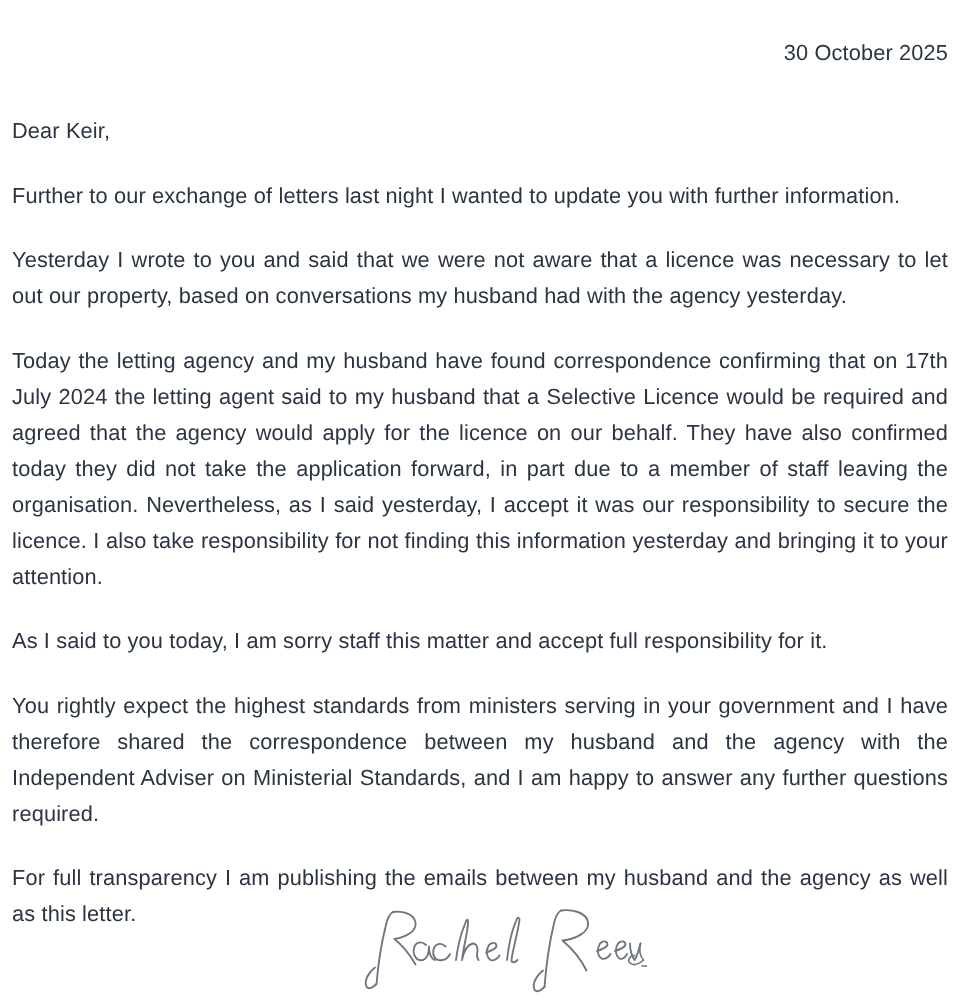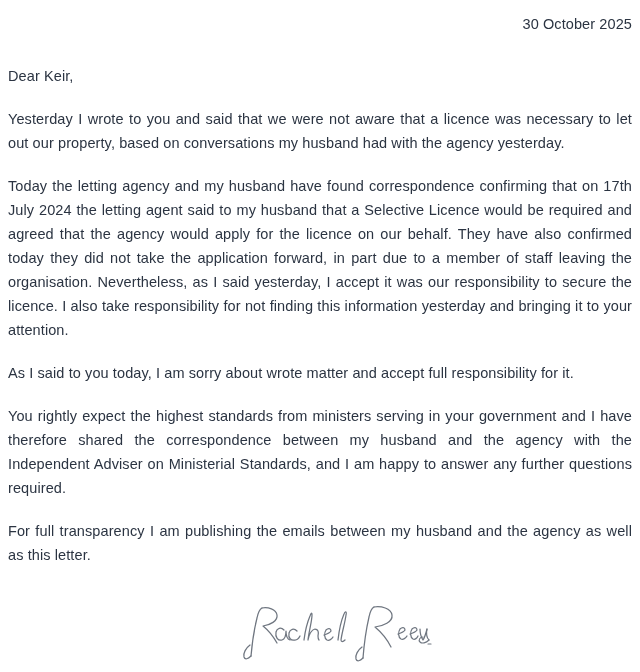--- a/index.html
+++ b/index.html
@@ -20,21 +20,21 @@
     left: 8px;
     top: 0;
     width: 624px;
     height: 672px;
     box-sizing: border-box;
   }
   .date-line {
     text-align: right;
     font-size: 14.5px;
     line-height: 24px;
-    padding-top: 12px;
+    padding-top: 24px;
     letter-spacing: 0.1px;
   }
   .salutation {
     font-size: 14.5px;
     line-height: 24px;
     margin-top: 28px;
     letter-spacing: 0.1px;
   }
   .para {
     font-size: 14.5px;
@@ -65,26 +65,27 @@
 </style>
 </head>
 <body>
 
 <div class="letter">
 
   <div class="date-line">30 October 2025</div>
 
   <div class="salutation">Dear Keir,</div>
 
+  <div class="para">Further to our exchange of letters last night I wanted to update you with further information.</div>
 
   <div class="para">Yesterday I wrote to you and said that we were not aware that a licence was necessary to let out our property, based on conversations my husband had with the agency yesterday.</div>
 
   <div class="para">Today the letting agency and my husband have found correspondence confirming that on 17th July 2024 the letting agent said to my husband that a Selective Licence would be required and agreed that the agency would apply for the licence on our behalf. They have also confirmed today they did not take the application forward, in part due to a member of staff leaving the organisation. Nevertheless, as I said yesterday, I accept it was our responsibility to secure the licence. I also take responsibility for not finding this information yesterday and bringing it to your attention.</div>
 
-  <div class="para">As I said to you today, I am sorry about wrote matter and accept full responsibility for it.</div>
+  <div class="para">As I said to you today, I am sorry staff this matter and accept full responsibility for it.</div>
 
   <div class="para">You rightly expect the highest standards from ministers serving in your government and I have therefore shared the correspondence between my husband and the agency with the Independent Adviser on Ministerial Standards, and I am happy to answer any further questions required.</div>
 
   <div class="para">For full transparency I am publishing the emails between my husband and the agency as well as this letter.</div>
 
 
 </div>
 
 <div class="signature-area">
   <svg viewBox="0 0 200 72" xmlns="http://www.w3.org/2000/svg">

